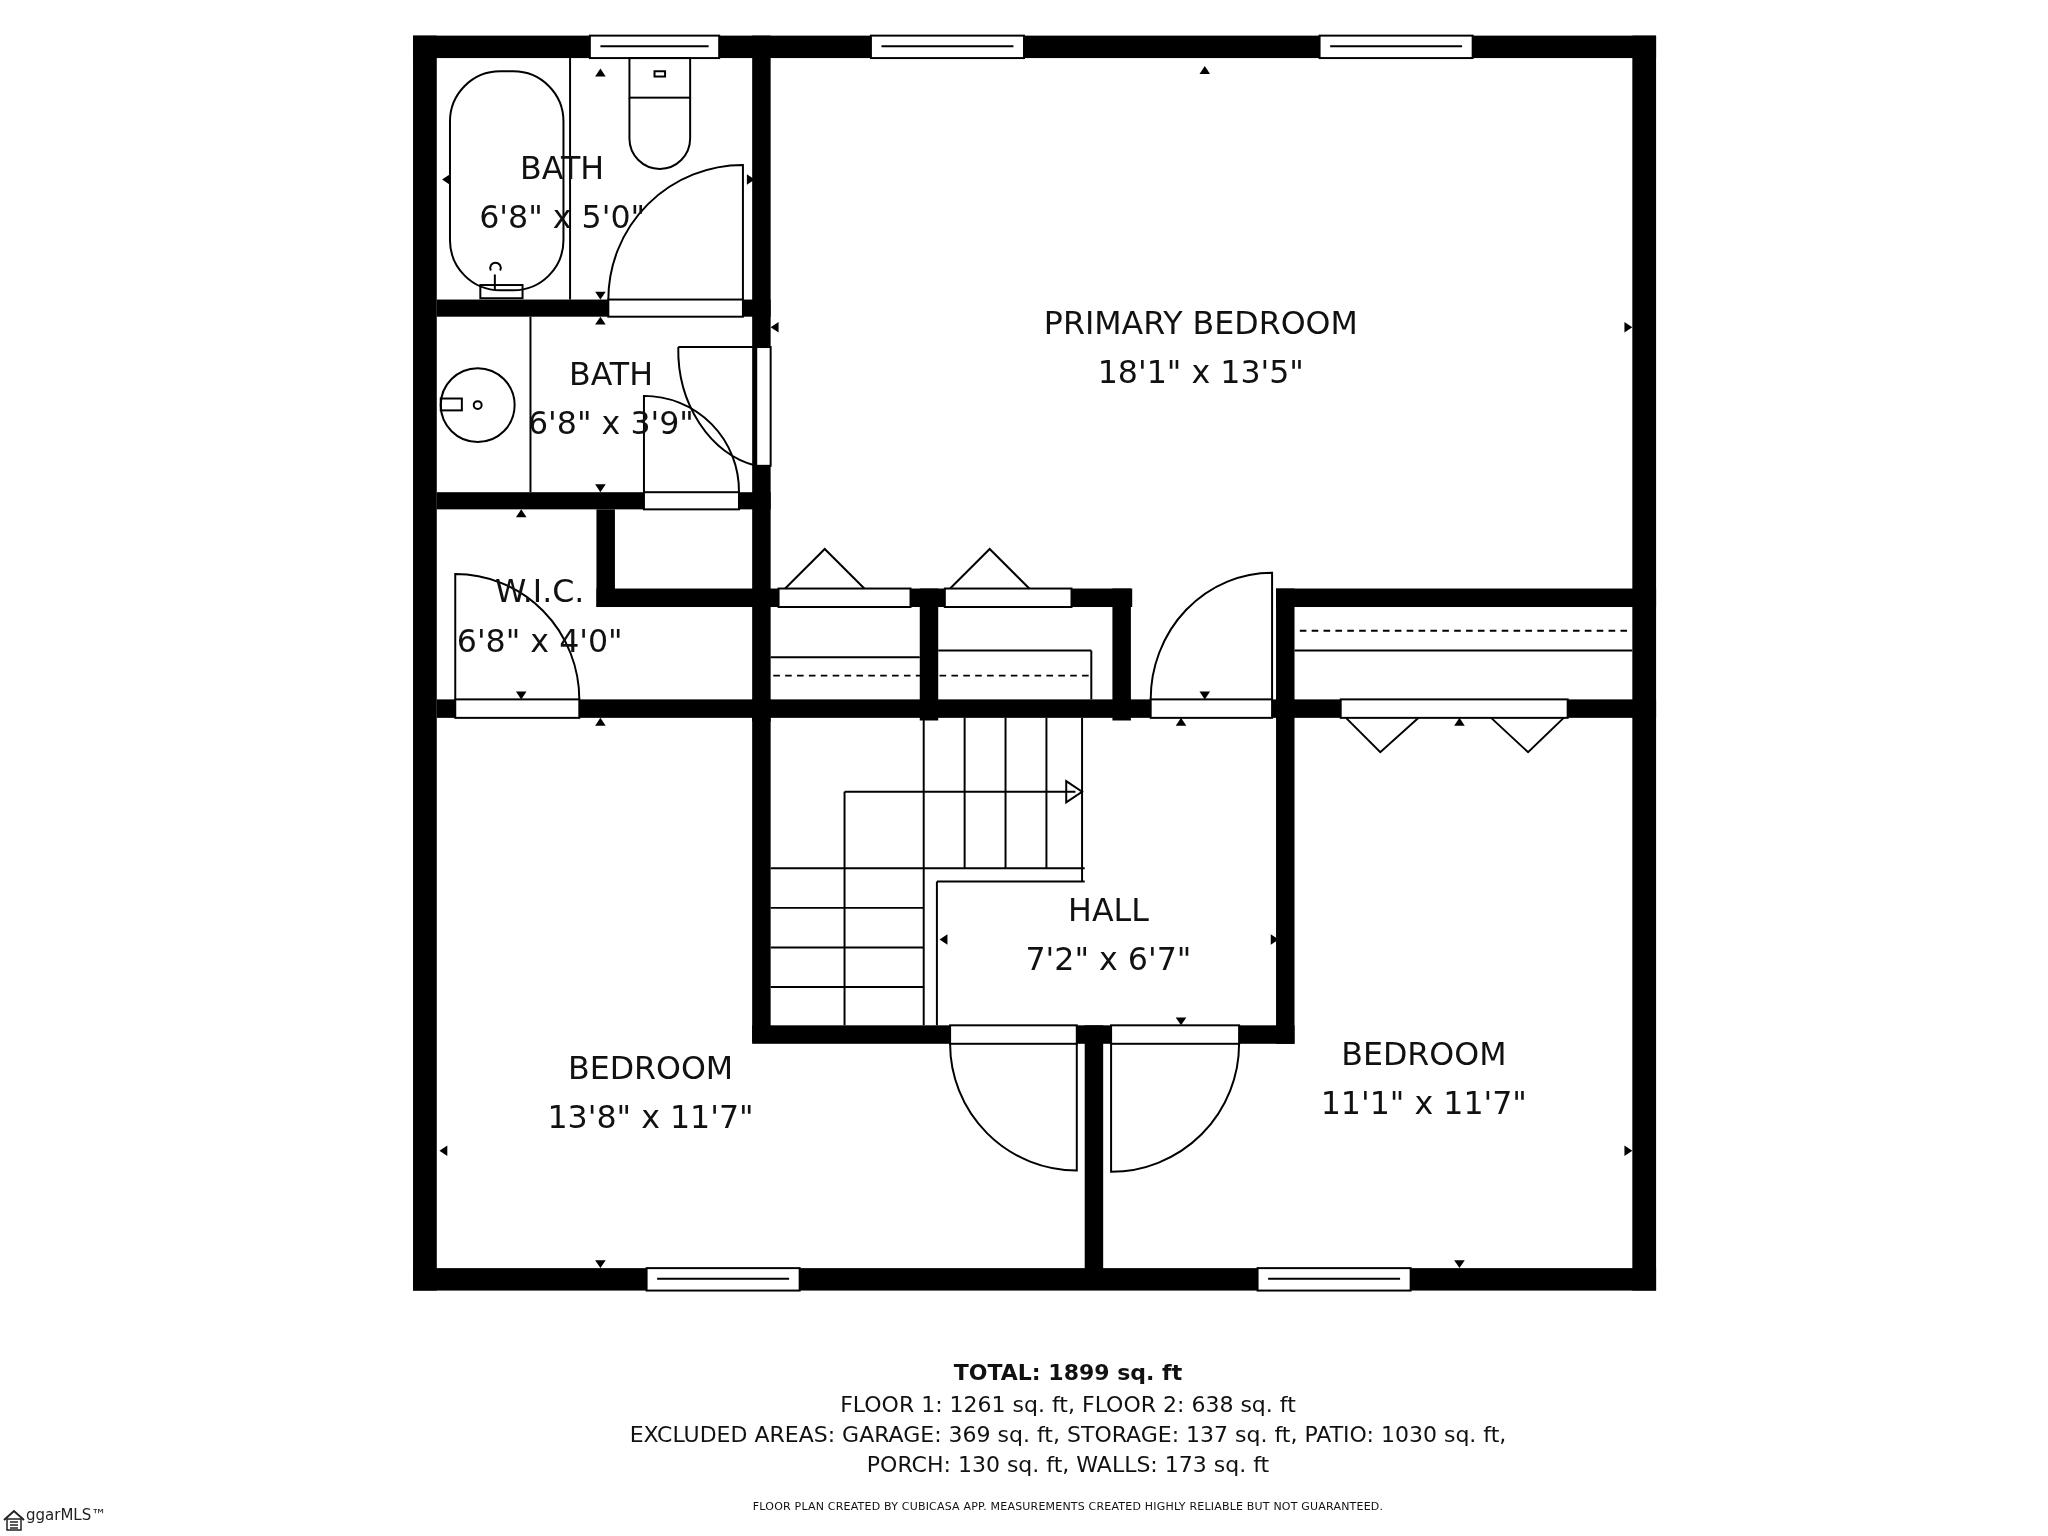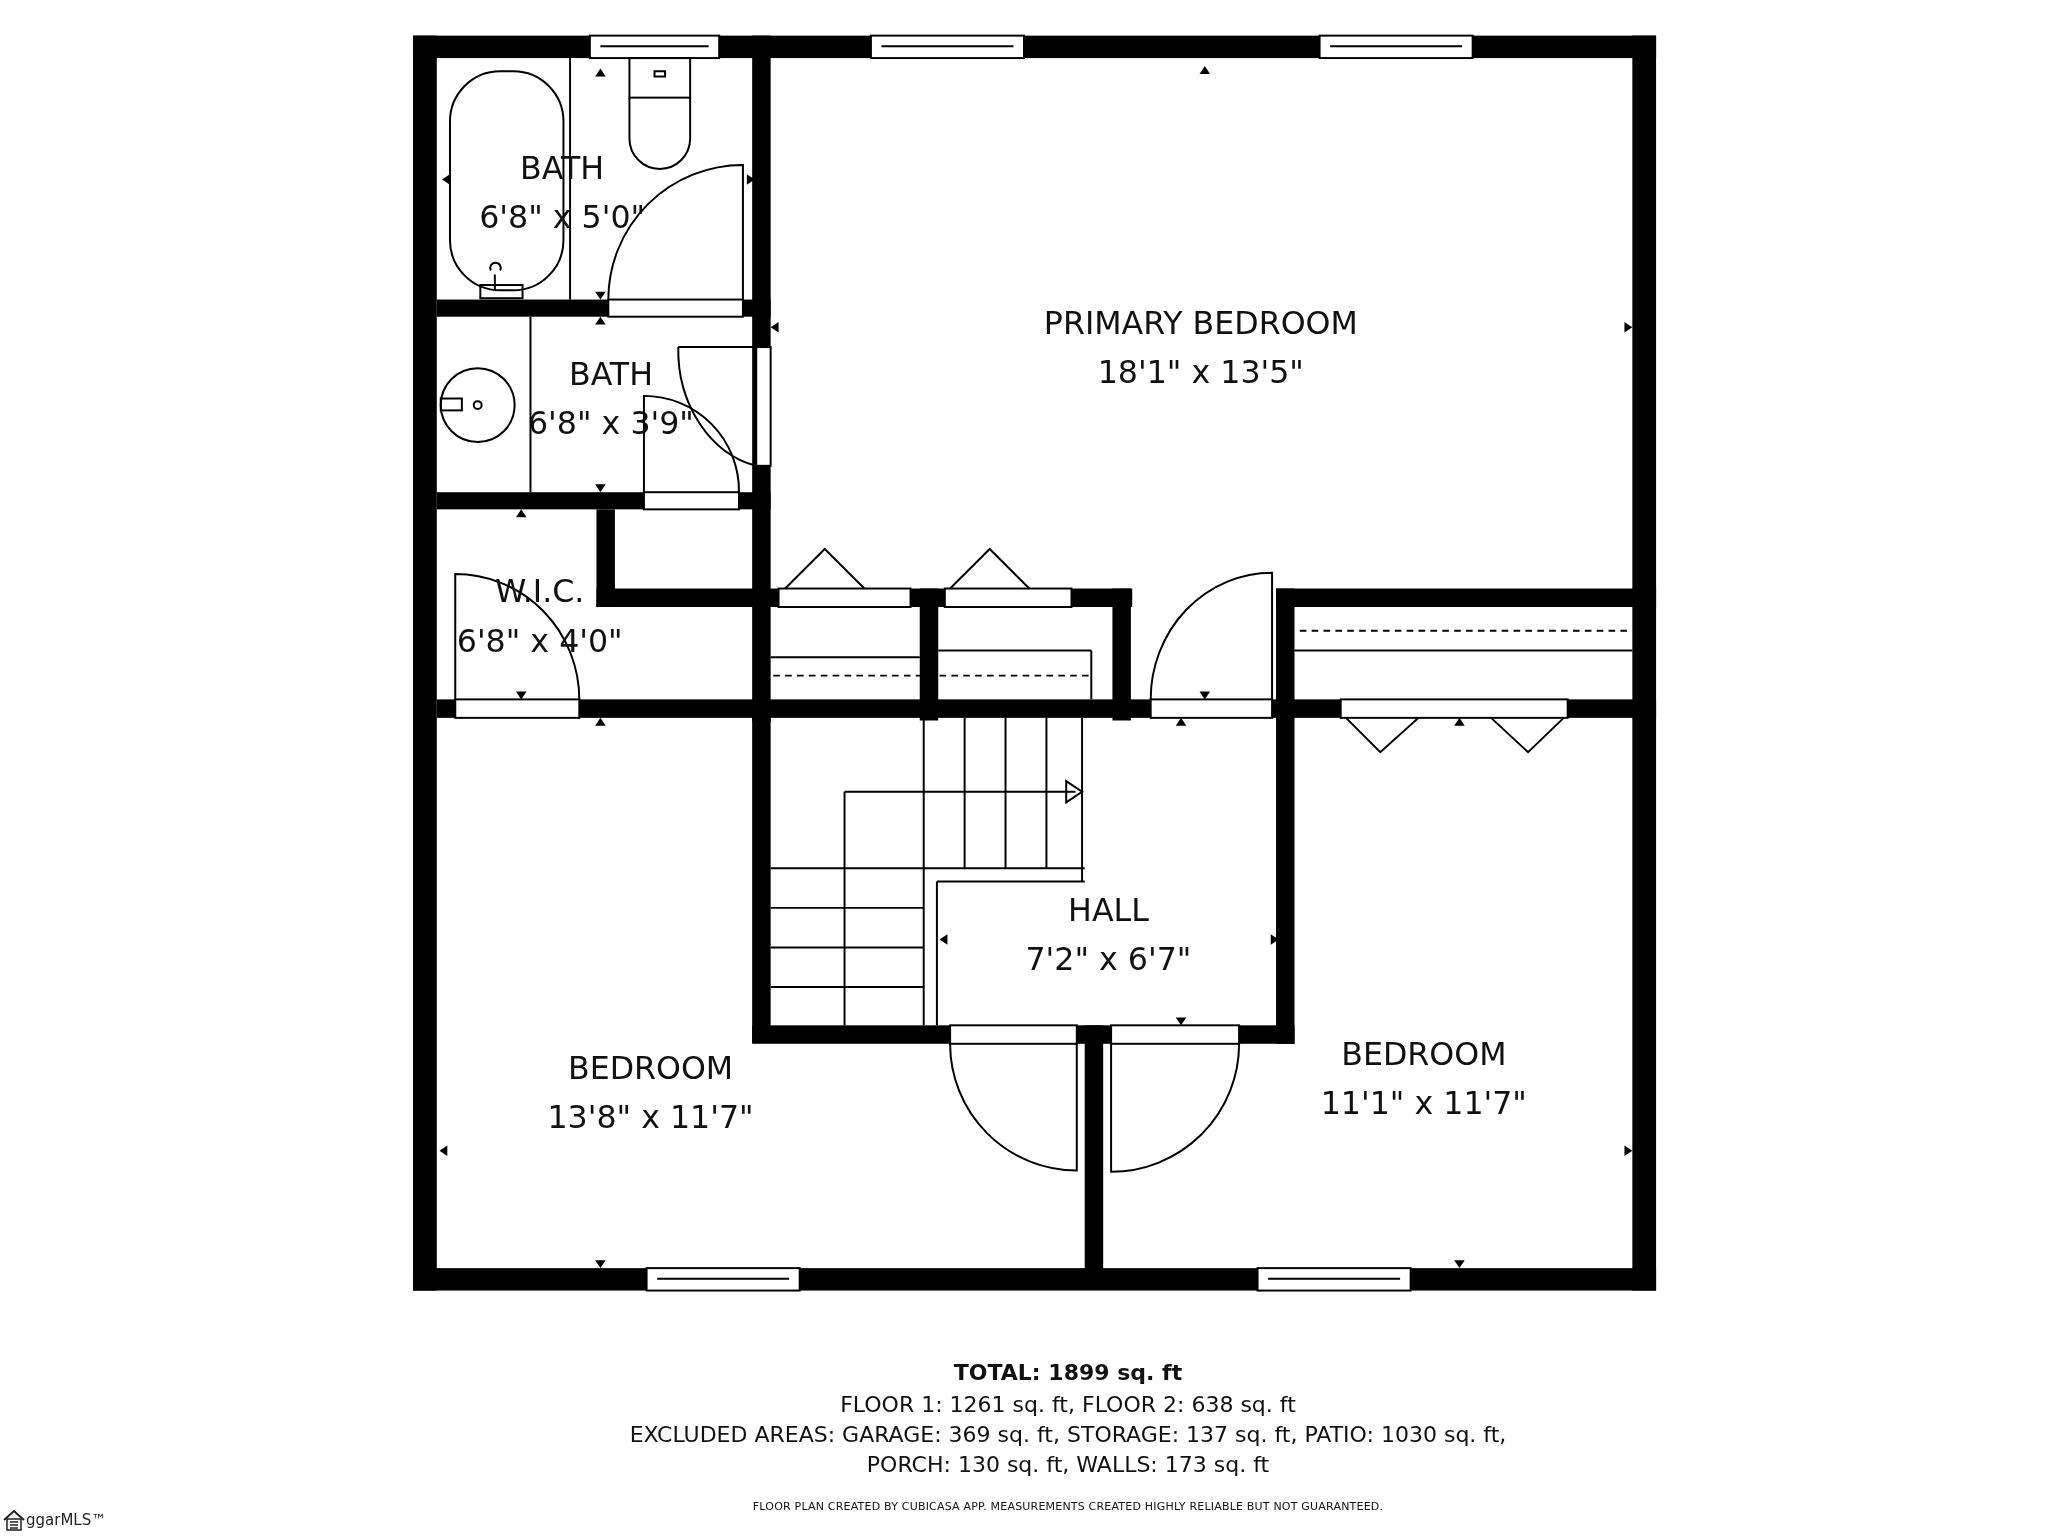--- a/index.html
+++ b/index.html
@@ -5,21 +5,21 @@
   html, body { margin:0; padding:0; background:#ffffff; }
   body { width:2048px; height:1536px; position:relative; overflow:hidden; font-family:"DejaVu Sans", sans-serif; }
   #plan { position:absolute; left:0; top:0; width:2048px; height:1536px; }
   .room-label { font-family:"DejaVu Sans", sans-serif; font-size:24px; fill:#111; text-anchor:middle; }
   .summary { position:absolute; left:0; width:2048px; text-align:center; color:#111; font-family:"DejaVu Sans", sans-serif;padding-left:44px; }
   #sum-total { top:1360px; font-size:22px; font-weight:bold; }
   #sum-floors { top:1392px; font-size:22px; }
   #sum-excl1 { top:1422px; font-size:22px; }
   #sum-excl2 { top:1452px; font-size:22px; }
   #sum-disclaimer { top:1500px; font-size:11px; letter-spacing:0.2px; }
-  .logo { position:absolute; left:2px; top:1508px; height:24px; display:flex; align-items:center; }
+  .logo { position:absolute; left:2px; top:1508px; height:24px; display:flex; align-items:flex-start; }
   .logo-text { font-family:"DejaVu Sans", sans-serif; font-size:15px; color:#222; line-height:1; }
 </style>
 </head>
 <body>
 
 <svg id="plan" viewBox="0 0 1552 1164" preserveAspectRatio="none" xmlns="http://www.w3.org/2000/svg">
   <g fill="#000">
 
     <rect x="313" y="27" width="942" height="17"></rect>
     <rect x="313" y="27" width="18" height="951"></rect>

